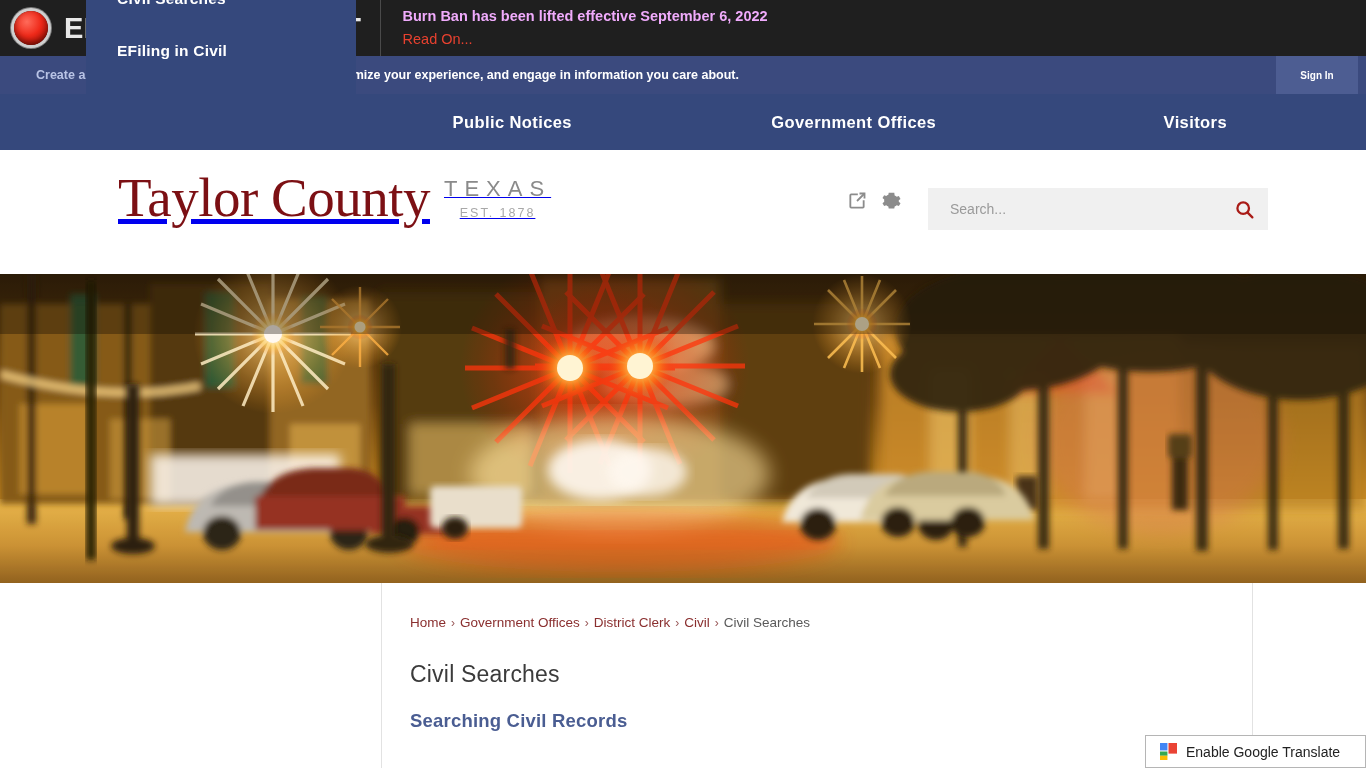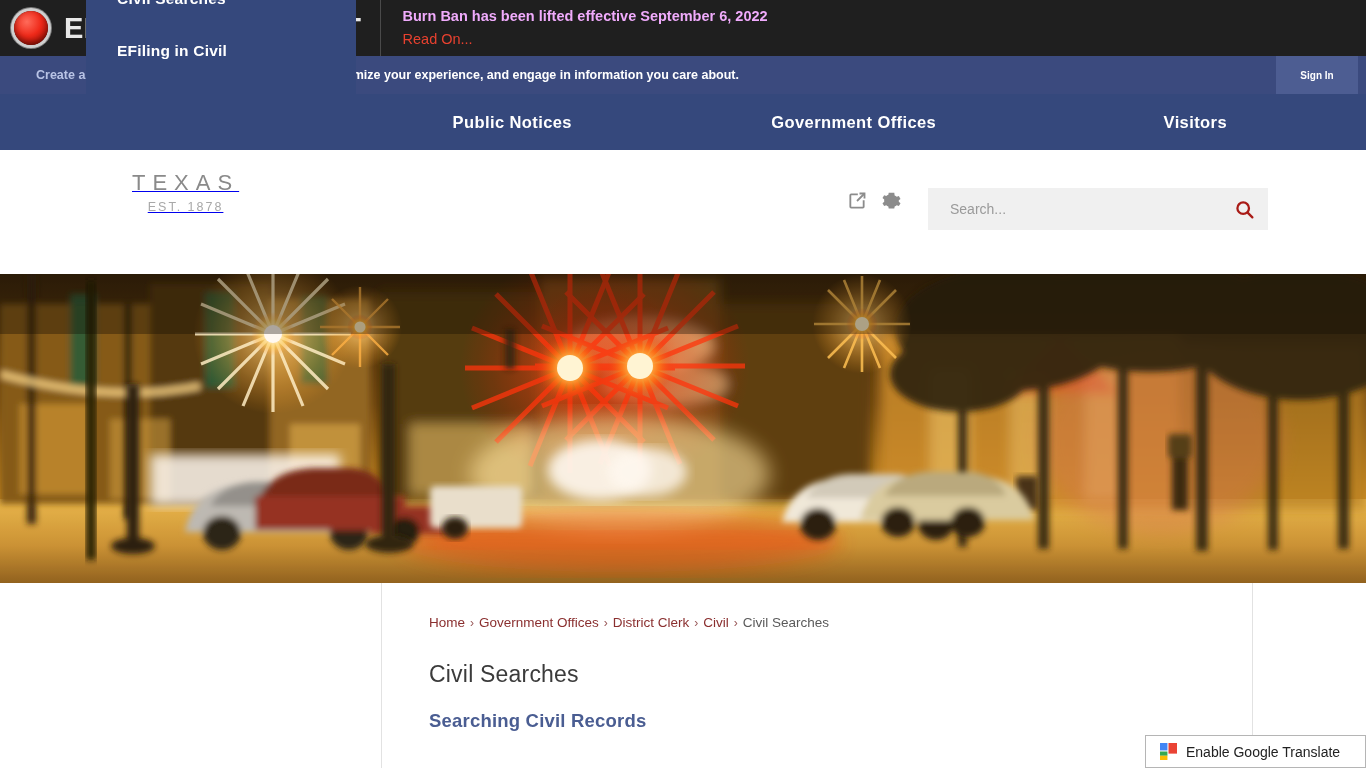--- a/index.html
+++ b/index.html
@@ -258,21 +258,21 @@
   }
 
   .main-col {
     position: absolute;
     left: 381px;
     top: 0;
     width: 872px;
     height: 185px;
     border-left: 1px solid #e2e2e2;
     border-right: 1px solid #e2e2e2;
-    padding: 32px 0 0 47px;
+    padding: 32px 0 0 28px;
   }
   .breadcrumb {
     font-size: 13.5px;
     color: #7c1014;
     white-space: nowrap;
   }
   .breadcrumb a {
     color: #8a2f2f;
     text-decoration: none;
     cursor: pointer;
@@ -341,20 +341,21 @@
 
 <nav class="main-nav">
   <a class="nav-item" href="#">I Want To</a>
   <a class="nav-item" href="#">Public Notices</a>
   <a class="nav-item" href="#">Government Offices</a>
   <a class="nav-item" href="#">Visitors</a>
 </nav>
 
 <div class="brand-band">
   <a class="logo-wrap" href="#">
+    <span class="logo-main">Taylor County</span>
     <span class="logo-sub">
       <span class="logo-texas">TEXAS</span>
       <span class="logo-est" style="display:block">EST. 1878</span>
     </span>
   </a>
 
   <div class="tools">
     <span class="tool-icon">
       <svg width="20" height="20" viewBox="0 0 24 24" fill="none" stroke="#8c8c8c" stroke-width="2.2">
         <path d="M13 4 H5 a1 1 0 0 0-1 1 v14 a1 1 0 0 0 1 1 h14 a1 1 0 0 0 1-1 v-8"></path>

